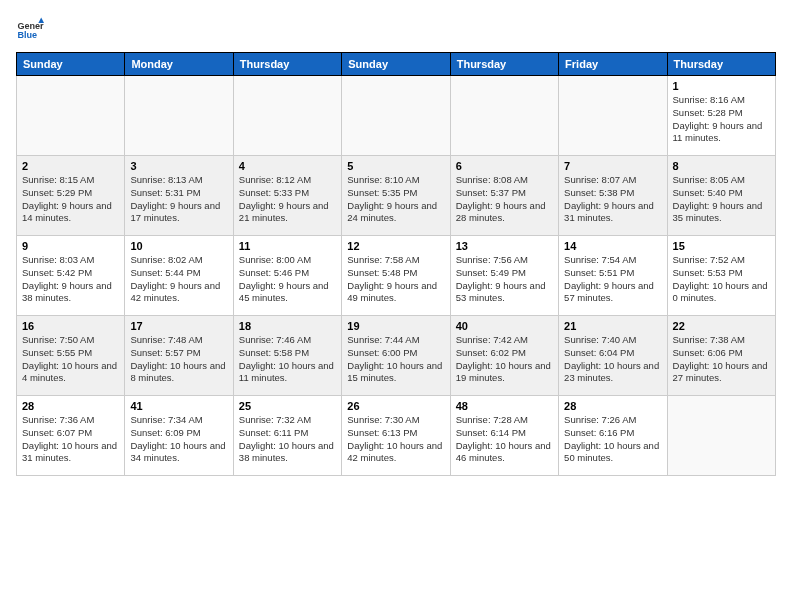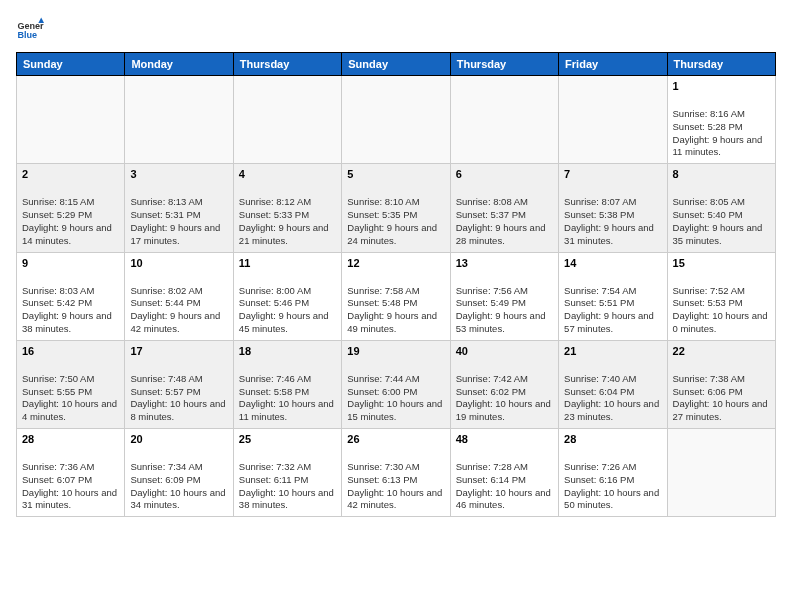--- a/index.html
+++ b/index.html
@@ -62,21 +62,20 @@
     .day-num {
       font-weight: bold;
       font-size: 11px;
       display: block;
       margin-bottom: 2px;
     }
     .day-info {
       font-size: 9.5px;
       color: #333;
       line-height: 1.35;
-      margin-top: 16px;
     }
     .empty-cell {
       background: #f9f9f9;
     }
     .row-shaded td {
       background: #f0f0f0;
     }
   </style>
 </head>
 <body>
@@ -214,21 +213,21 @@
           <span class="day-num">22</span>
           <div class="day-info">Sunrise: 7:38 AM<br>Sunset: 6:06 PM<br>Daylight: 10 hours and 27 minutes.</div>
         </td>
       </tr>
       <tr>
         <td>
           <span class="day-num">28</span>
           <div class="day-info">Sunrise: 7:36 AM<br>Sunset: 6:07 PM<br>Daylight: 10 hours and 31 minutes.</div>
         </td>
         <td>
-          <span class="day-num">20</span>
+          <span class="day-num">41</span>
           <div class="day-info">Sunrise: 7:34 AM<br>Sunset: 6:09 PM<br>Daylight: 10 hours and 34 minutes.</div>
         </td>
         <td>
           <span class="day-num">25</span>
           <div class="day-info">Sunrise: 7:32 AM<br>Sunset: 6:11 PM<br>Daylight: 10 hours and 38 minutes.</div>
         </td>
         <td>
           <span class="day-num">26</span>
           <div class="day-info">Sunrise: 7:30 AM<br>Sunset: 6:13 PM<br>Daylight: 10 hours and 42 minutes.</div>
         </td>

